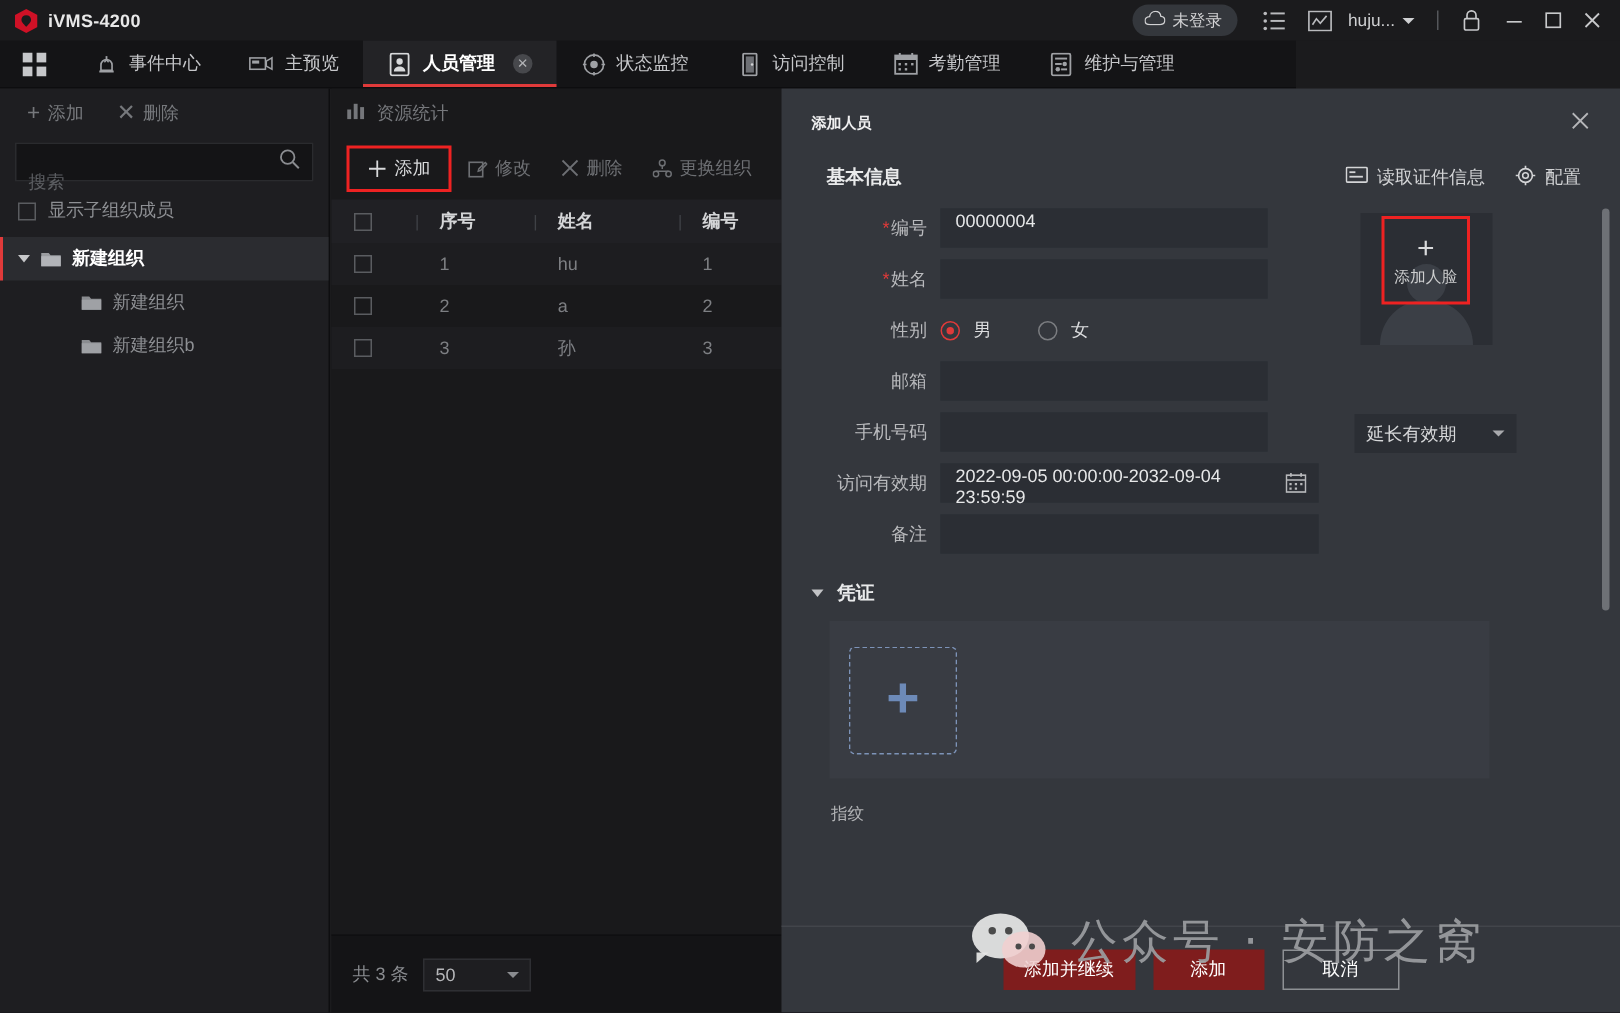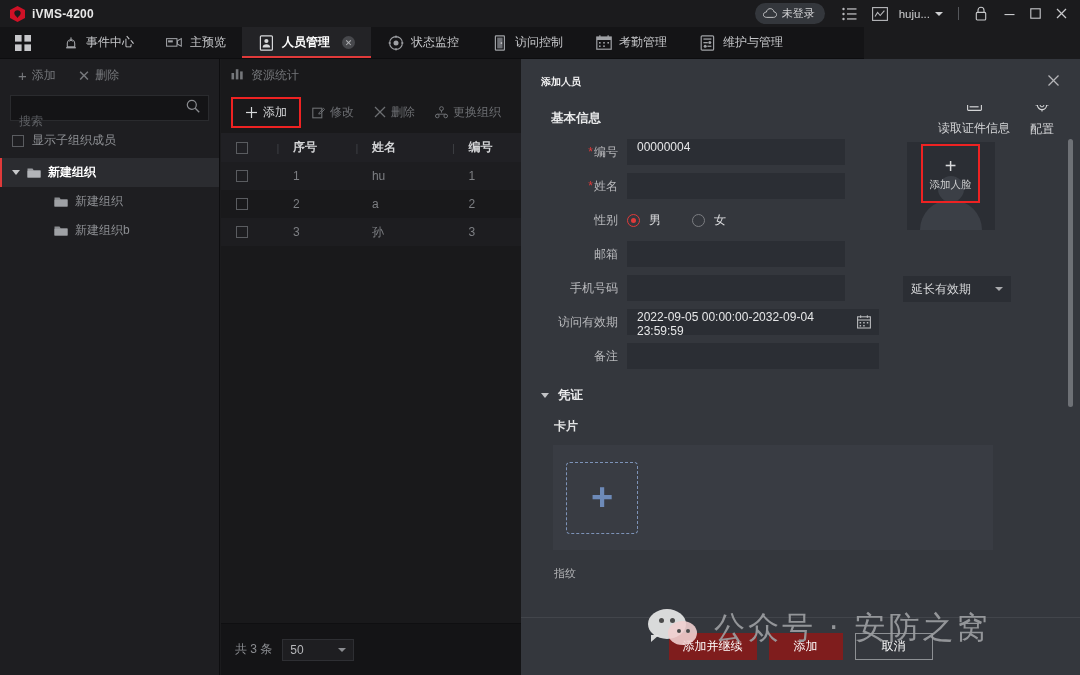--- a/index.html
+++ b/index.html
@@ -110,21 +110,21 @@
   .dlg-head { height:46px; display:flex; align-items:center; padding:0 14px 0 20px; flex:0 0 auto; }
   .dlg-title { color:#f0f0f1; font-size:10px; font-weight:bold; }
   .dlg-x { margin-left:auto; color:#b5b6b9; font-size:16px; line-height:1; padding:4px 6px; }
   .dlg-body { flex:1 1 auto; position:relative; overflow:hidden; }
   .scrollbar { position:absolute; right:7px; top:34px; width:5px; height:268px;
                background:#6e7176; border-radius:3px; }
 
   .sec-title-row { display:flex; align-items:center; padding:0 26px 0 30px; height:26px; }
   .sec-title { color:#e9eaeb; font-size:12.5px; font-weight:bold; }
   .sec-actions { margin-left:auto; display:flex; align-items:center; gap:20px; }
-  .sec-act { display:flex; align-items:center; gap:6px; color:#d4d5d7; font-size:12px;flex-direction:column; }
+  .sec-act { display:flex; align-items:center; gap:6px; color:#d4d5d7; font-size:12px; }
 
   .frow { display:flex; align-items:center; margin-top:8px; padding-left:30px; }
   .flabel { width:76px; text-align:right; padding-right:9px; color:#b9babd; font-size:12px;
             white-space:nowrap; }
   .req { color:#e03a3a; margin-right:1px; }
   .finput { width:218px; height:26px; background:#2b2e34; border:1px solid #2b2e34;
             display:flex; padding:0 9px; color:#e6e7e8; font-size:12px; }
   .finput.date { width:252px; position:relative; padding-right:26px; }
   .cal-ico { position:absolute; right:7px; top:5px; color:#b7b8bb; }
   .radio-wrap { display:flex; align-items:center; gap:9px; height:26px; }
@@ -641,21 +641,20 @@
         <span class="finput date">
             <span></span>
           </span>
       </div>
 
       <div class="divider-sec">
         <div class="cred-head">
           <span class="cred-tri"></span>
           <span class="cred-title">凭证</span>
         </div>
-        <div class="card-lbl">卡片</div>
         <div class="card-area">
           <div class="card-add">
             <span class="card-plus">+</span>
           </div>
         </div>
         <div class="fp-lbl">指纹</div>
       </div>
     </div>
 
     <div class="dlg-foot">

